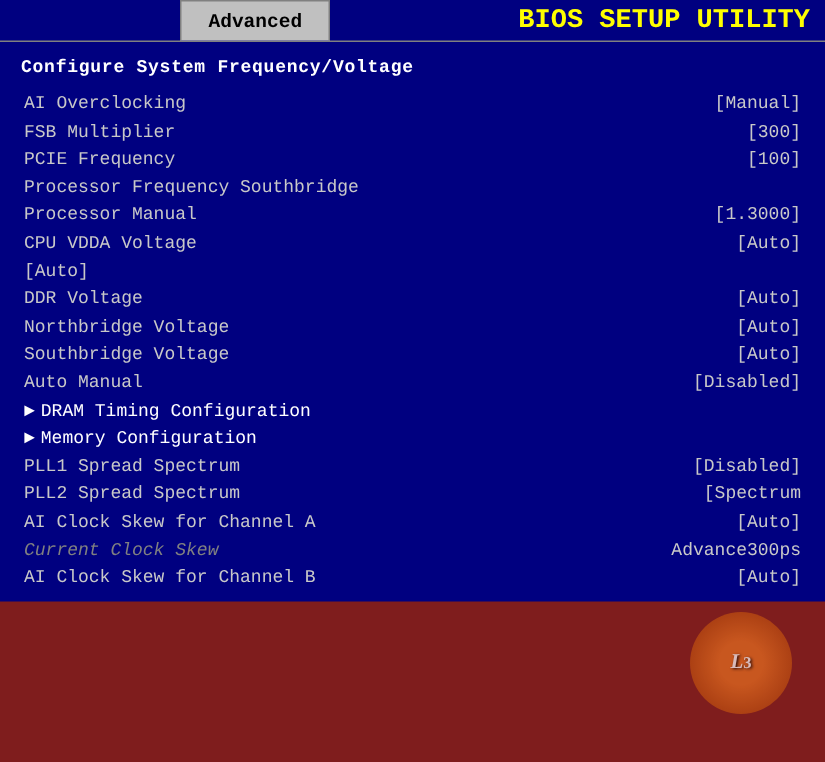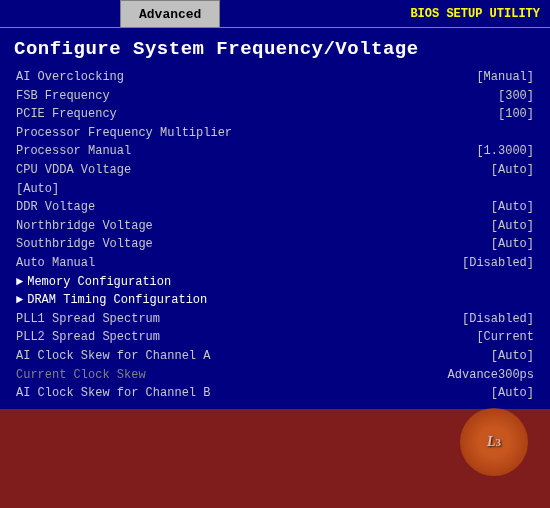--- a/index.html
+++ b/index.html
@@ -38,36 +38,36 @@
       padding: 4px 18px;
       border: 1px solid #808080;
       border-bottom: none;
       margin-left: 120px;
       display: flex;
       align-items: center;
     }
 
     .bios-title {
       color: #ffff00;
-      font-size: 12px;
+      font-size: 18px;
       font-weight: bold;
       padding: 6px 10px;
       display: flex;
       align-items: center;
     }
 
     
     .content {
       background: #000080;
       padding: 8px 14px 6px 14px;
     }
 
     .section-title {
       color: #ffffff;
-      font-size: 19px;
+      font-size: 12px;
       font-weight: bold;
       margin-bottom: 8px;
       margin-top: 2px;
       letter-spacing: 0.5px;
     }
 
     .menu-row {
       display: flex;
       justify-content: space-between;
       align-items: center;
@@ -75,20 +75,21 @@
       line-height: 1.55;
       padding: 0 2px;
     }
 
     .menu-label {
       color: #c8c8c8;
     }
 
     .menu-label.gray {
       color: #808080;
+      font-style: italic;
     }
 
     .menu-value {
       color: #c8c8c8;
     }
 
     .menu-row.submenu .menu-label {
       color: #ffffff;
     }
 
@@ -135,29 +136,29 @@
   <div class="content">
 
     <div class="section-title">Configure System Frequency/Voltage</div>
 
     <div id="menu-container">
         <div class="menu-row">
           <span class="menu-label">AI Overclocking</span>
           <span class="menu-value">[Manual]</span>
         </div>
         <div class="menu-row">
-          <span class="menu-label">FSB Frequency</span>
+          <span class="menu-label">FSB Multiplier</span>
           <span class="menu-value">[300]</span>
         </div>
         <div class="menu-row">
           <span class="menu-label">PCIE Frequency</span>
           <span class="menu-value">[100]</span>
         </div>
         <div class="menu-row">
-          <span class="menu-label">Processor Frequency Multiplier</span>
+          <span class="menu-label">Processor Frequency Southbridge</span>
         </div>
         <div class="menu-row">
           <span class="menu-label">Processor Manual</span>
           <span class="menu-value">[1.3000]</span>
         </div>
         <div class="menu-row">
           <span class="menu-label">CPU VDDA Voltage</span>
           <span class="menu-value">[Auto]</span>
         </div>
         <div class="menu-row">
@@ -173,32 +174,32 @@
         </div>
         <div class="menu-row">
           <span class="menu-label">Southbridge Voltage</span>
           <span class="menu-value">[Auto]</span>
         </div>
         <div class="menu-row">
           <span class="menu-label">Auto Manual</span>
           <span class="menu-value">[Disabled]</span>
         </div>
         <div class="menu-row submenu">
+          <span class="menu-label"><span class="arrow">►</span>DRAM Timing Configuration</span>
+        </div>
+        <div class="menu-row submenu">
           <span class="menu-label"><span class="arrow">►</span>Memory Configuration</span>
-        </div>
-        <div class="menu-row submenu">
-          <span class="menu-label"><span class="arrow">►</span>DRAM Timing Configuration</span>
         </div>
         <div class="menu-row">
           <span class="menu-label">PLL1 Spread Spectrum</span>
           <span class="menu-value">[Disabled]</span>
         </div>
         <div class="menu-row">
           <span class="menu-label">PLL2 Spread Spectrum</span>
-          <span class="menu-value">[Current</span>
+          <span class="menu-value">[Spectrum</span>
         </div>
         <div class="menu-row">
           <span class="menu-label">AI Clock Skew for Channel A</span>
           <span class="menu-value">[Auto]</span>
         </div>
         <div class="menu-row">
           <span class="menu-label gray">Current Clock Skew</span>
           <span class="menu-value">Advance300ps</span>
         </div>
         <div class="menu-row">

